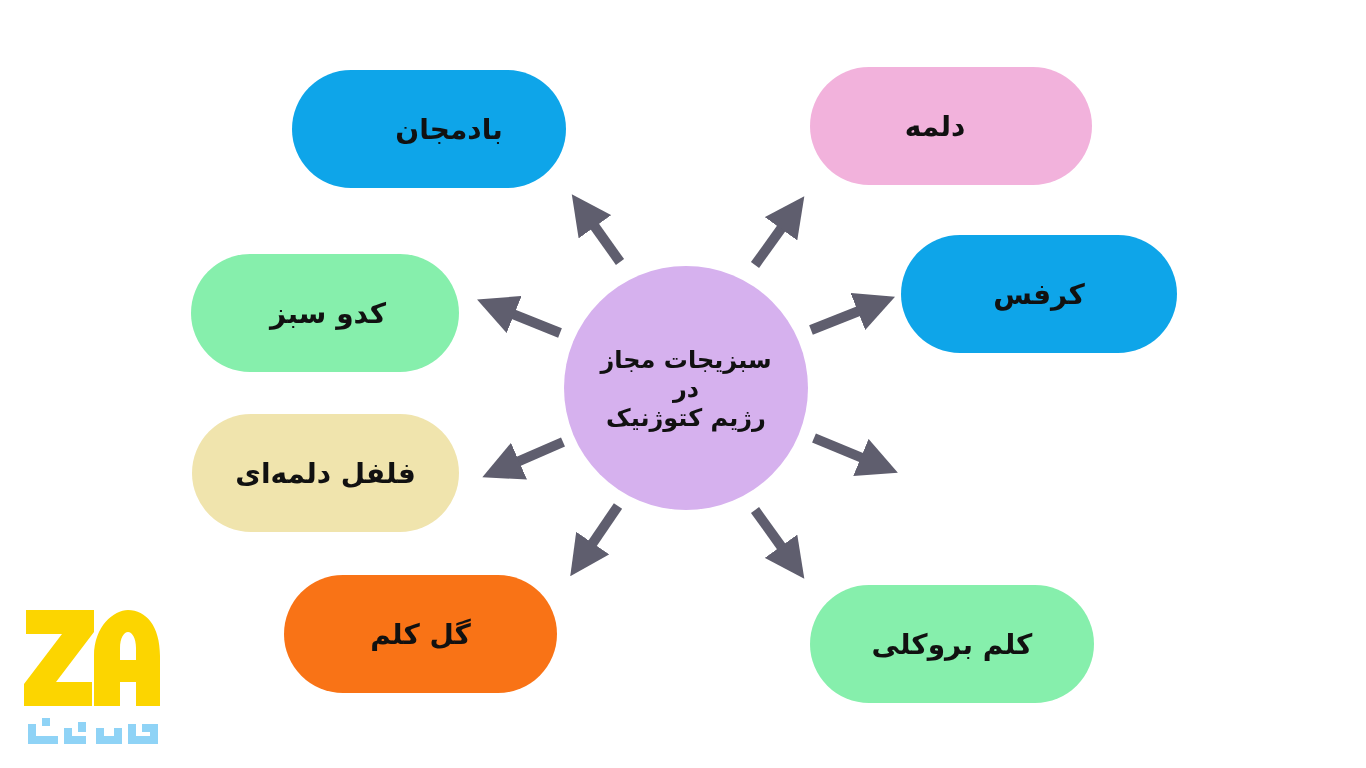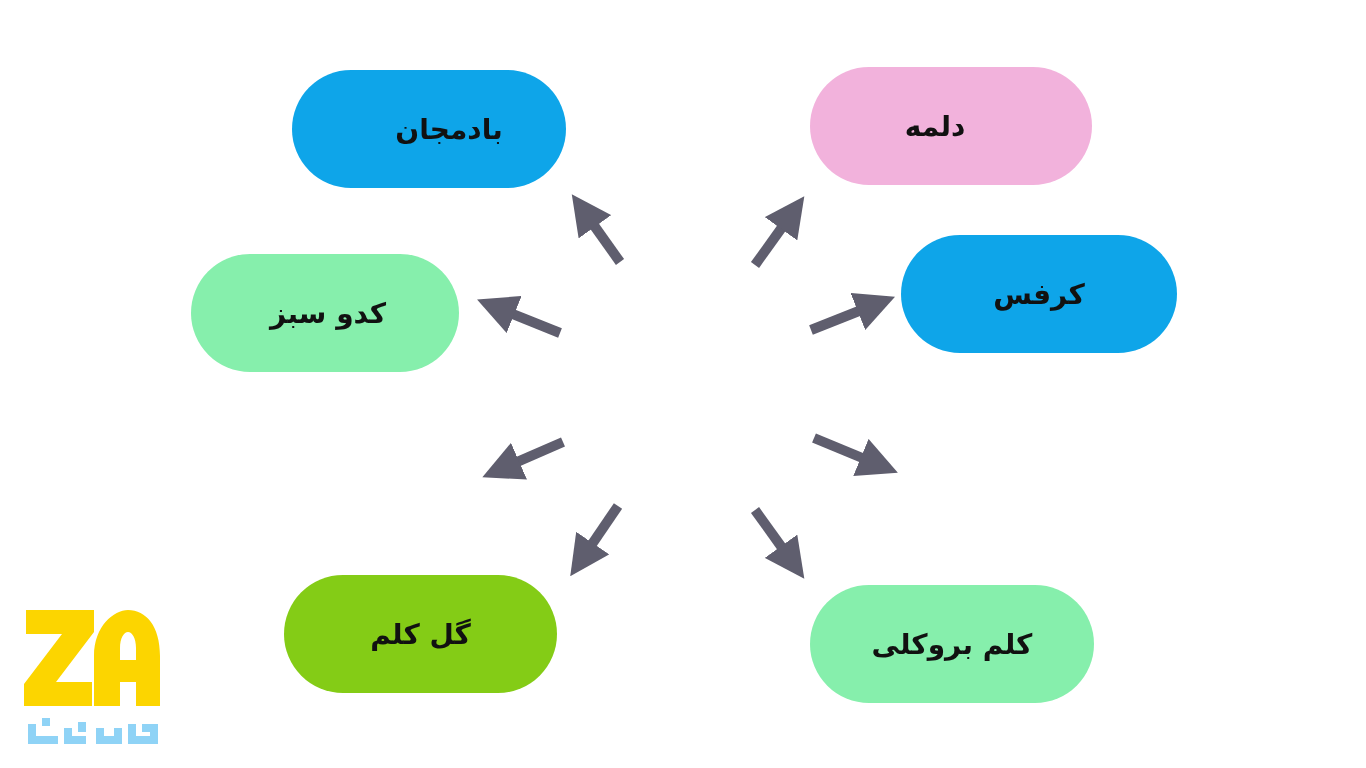--- a/index.html
+++ b/index.html
@@ -81,31 +81,39 @@
       <line x1="755" y1="265" x2="788" y2="219"></line>
       <line x1="560" y1="333" x2="503" y2="310"></line>
       <line x1="811" y1="330" x2="869" y2="307"></line>
       <line x1="563" y1="442" x2="508" y2="466"></line>
       <line x1="814" y1="438" x2="872" y2="462"></line>
       <line x1="618" y1="506" x2="586" y2="553"></line>
       <line x1="755" y1="510" x2="788" y2="556"></line>
     </g>
   </svg>
 
+  <div class="center">
+    <span>سبزیجات مجاز</span>
+    <span>در</span>
+    <span>رژیم کتوژنیک</span>
+  </div>
 
   <div class="pill" style="left:292px; top:70px; width:274px; background:#0ea5e9; padding-left:40px;justify-content:center;">
     <span>بادمجان</span>
   </div>
 
   <div class="pill" style="left:191px; top:230px; width:268px; background:#86efac; padding-left:6px;margin-top:24px;">
     <span>کدو سبز</span>
   </div>
 
+  <div class="pill" style="left:192px; top:414px; width:267px; background:#f0e4ad; padding-left:0px;">
+    <span>فلفل دلمه‌ای</span>
+  </div>
 
-  <div class="pill" style="left:284px; top:575px; width:273px; background:#84cc16; padding-left:0px;">
+  <div class="pill" style="left:284px; top:575px; width:273px; background:#f97316; padding-left:0px;">
     <span>گل کلم</span>
   </div>
 
   <div class="pill" style="left:810px; top:67px; width:282px; background:#f2b2dc; padding-right:32px;">
     <span>دلمه</span>
   </div>
 
   <div class="pill" style="left:901px; top:235px; width:276px; background:#0ea5e9; padding-right:0px;">
     <span>کرفس</span>
   </div>

